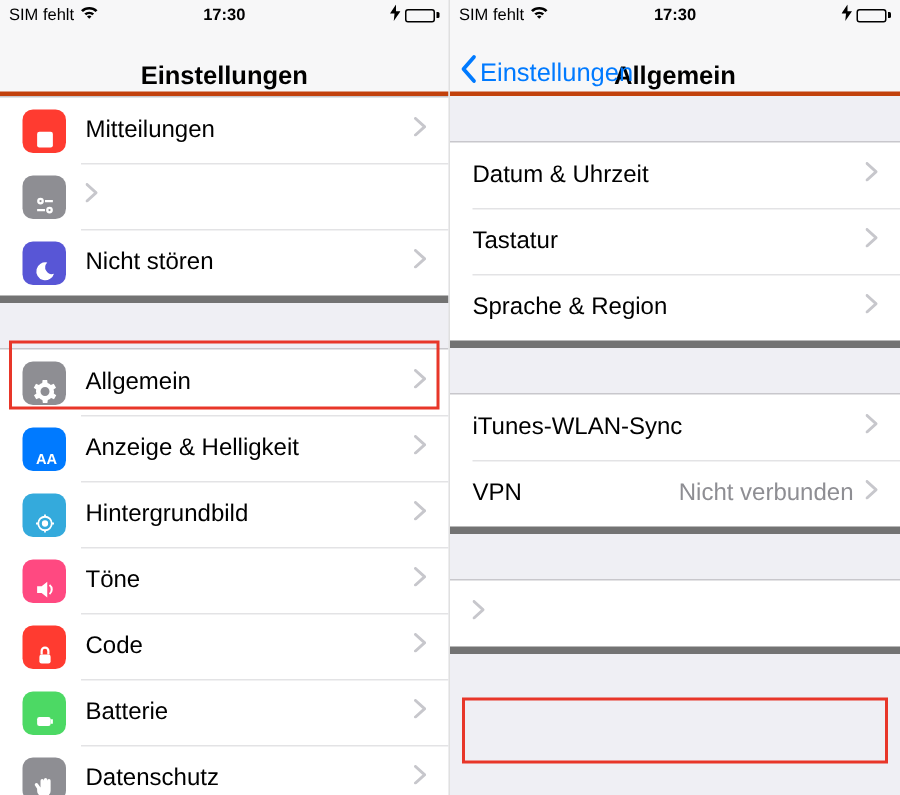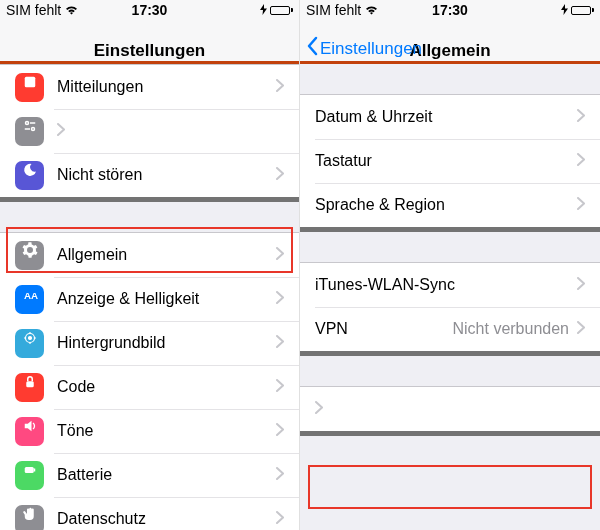--- a/index.html
+++ b/index.html
@@ -1,42 +1,42 @@
 <!DOCTYPE html>
 <html><head>
 <meta charset="utf-8">
 <style>
   * { box-sizing: border-box; margin: 0; padding: 0; font-family: -apple-system, "Helvetica Neue", Helvetica, Arial, sans-serif; }
   body { background: #fff; width: 600px; height: 530px; overflow: hidden; }
   .screens { display: flex; width: 600px; height: 530px; }
   .screen { width: 300px; height: 530px; background: #efeff4; position: relative; overflow: hidden; border-right: 1px solid #e0e0e0; }
   .screen:last-child { border-right: none; }
 
-  .status-bar { height: 20px; background: #f7f7f8; display: flex; align-items: center; justify-content: space-between; padding: 6px 6px; font-size: 14px; font-weight: 500; color: #000; }
+  .status-bar { height: 20px; background: #f7f7f8; display: flex; align-items: center; justify-content: space-between; padding: 6px 6px; font-size: 11px; font-weight: 500; color: #000; }
   .sb-left { display: flex; align-items: center; gap: 4px; }
   .sb-center { position: absolute; left: 0; right: 0; text-align: center; font-weight: 600; }
   .sb-right { display: flex; align-items: center; gap: 3px; position: relative; z-index: 1; }
   .wifi { display: inline-block; }
   .battery { display: inline-flex; align-items: center; gap: 1px; }
   .battery-body { width: 20px; height: 9px; border: 1px solid #000; border-radius: 2px; position: relative; padding: 1px; }
   .battery-level { height: 100%; width: 55%; background: #4cd964; border-radius: 1px; }
   .battery-tip { width: 2px; height: 4px; background: #000; border-radius: 0 1px 1px 0; }
 
   .nav-bar { height: 44px; background: #f7f7f8; border-bottom: 3px solid #c2410c; display: flex; align-items: flex-end; justify-content: center; position: relative; }
   .nav-title { font-size: 17px; font-weight: 600; color: #000; }
   .nav-back { position: absolute; left: 6px; display: flex; align-items: center; color: #007aff; font-size: 17px; }
   .nav-back .chev { margin-right: 2px; }
 
   .section-gap { height: 30px; }
 
   .list { background: #fff; border-top: 1px solid #c8c7cc; border-bottom: 5px solid #737373; }
   .row { height: 44px; display: flex; align-items: center; padding: 0 15px; position: relative; }
   .row + .row::before { content: ""; position: absolute; left: 15px; right: 0; top: 0; height: 1px; background: #c8c7cc; transform: scaleY(0.5); transform-origin: top; }
   .row.has-icon + .row.has-icon::before { left: 54px; }
-  .row .icon { width: 29px; height: 29px; border-radius: 7px; margin-right: 13px; flex: 0 0 29px; display: flex; align-items: flex-start; justify-content: center; }
+  .row .icon { width: 29px; height: 29px; border-radius: 7px; margin-right: 13px; flex: 0 0 29px; display: flex; align-items: flex-end; justify-content: center; }
   .row .label { flex: 1; font-size: 16px; color: #000; }
   .row .detail { font-size: 16px; color: #8e8e93; margin-right: 8px; }
   .row .chevron { color: #c7c7cc; }
 
   .highlight { position: absolute; border: 2px solid #e83629; pointer-events: none; z-index: 10; }
 
   
   .ic-red    { background: #ff3b30; }
   .ic-gray   { background: #8e8e93; }
   .ic-purple { background: #5856d6; }
@@ -166,41 +166,41 @@
             </svg>
         </span>
         <span class="label">Hintergrundbild</span>
         <span class="chevron">
           <svg width="8" height="13" viewBox="0 0 8 13">
               <path d="M1 1 L7 6.5 L1 12" stroke="#c7c7cc" stroke-width="2" fill="none" stroke-linecap="round"></path>
             </svg>
         </span>
       </div>
       <div class="row has-icon">
+        <span class="icon ic-pink">
+          <svg viewBox="0 0 24 24" fill="#fff">
+              <path d="M5 9v6h4l5 4V5l-5 4H5z"></path>
+              <path d="M16 8a5 5 0 0 1 0 8" stroke="#fff" stroke-width="1.8" fill="none"></path>
+            </svg>
+        </span>
+        <span class="label">Töne</span>
+        <span class="chevron">
+          <svg width="8" height="13" viewBox="0 0 8 13">
+              <path d="M1 1 L7 6.5 L1 12" stroke="#c7c7cc" stroke-width="2" fill="none" stroke-linecap="round"></path>
+            </svg>
+        </span>
+      </div>
+      <div class="row has-icon">
         <span class="icon ic-red">
           <svg viewBox="0 0 24 24" fill="#fff">
               <rect x="7" y="11" width="10" height="8" rx="2"></rect>
               <path d="M9 11V8a3 3 0 0 1 6 0v3" stroke="#fff" stroke-width="2" fill="none"></path>
             </svg>
         </span>
         <span class="label">Code</span>
-        <span class="chevron">
-          <svg width="8" height="13" viewBox="0 0 8 13">
-              <path d="M1 1 L7 6.5 L1 12" stroke="#c7c7cc" stroke-width="2" fill="none" stroke-linecap="round"></path>
-            </svg>
-        </span>
-      </div>
-      <div class="row has-icon">
-        <span class="icon ic-pink">
-          <svg viewBox="0 0 24 24" fill="#fff">
-              <path d="M5 9v6h4l5 4V5l-5 4H5z"></path>
-              <path d="M16 8a5 5 0 0 1 0 8" stroke="#fff" stroke-width="1.8" fill="none"></path>
-            </svg>
-        </span>
-        <span class="label">Töne</span>
         <span class="chevron">
           <svg width="8" height="13" viewBox="0 0 8 13">
               <path d="M1 1 L7 6.5 L1 12" stroke="#c7c7cc" stroke-width="2" fill="none" stroke-linecap="round"></path>
             </svg>
         </span>
       </div>
       <div class="row has-icon">
         <span class="icon ic-green">
           <svg viewBox="0 0 24 24" fill="#fff">
               <rect x="5" y="8" width="12" height="8" rx="2"></rect>

